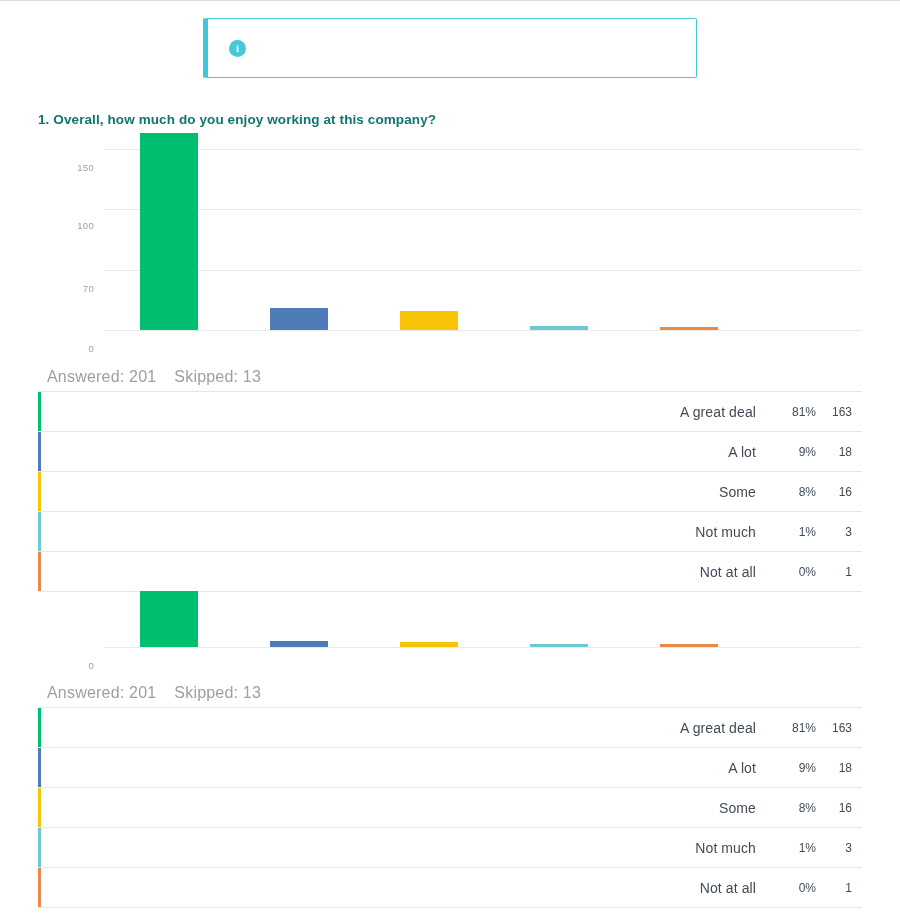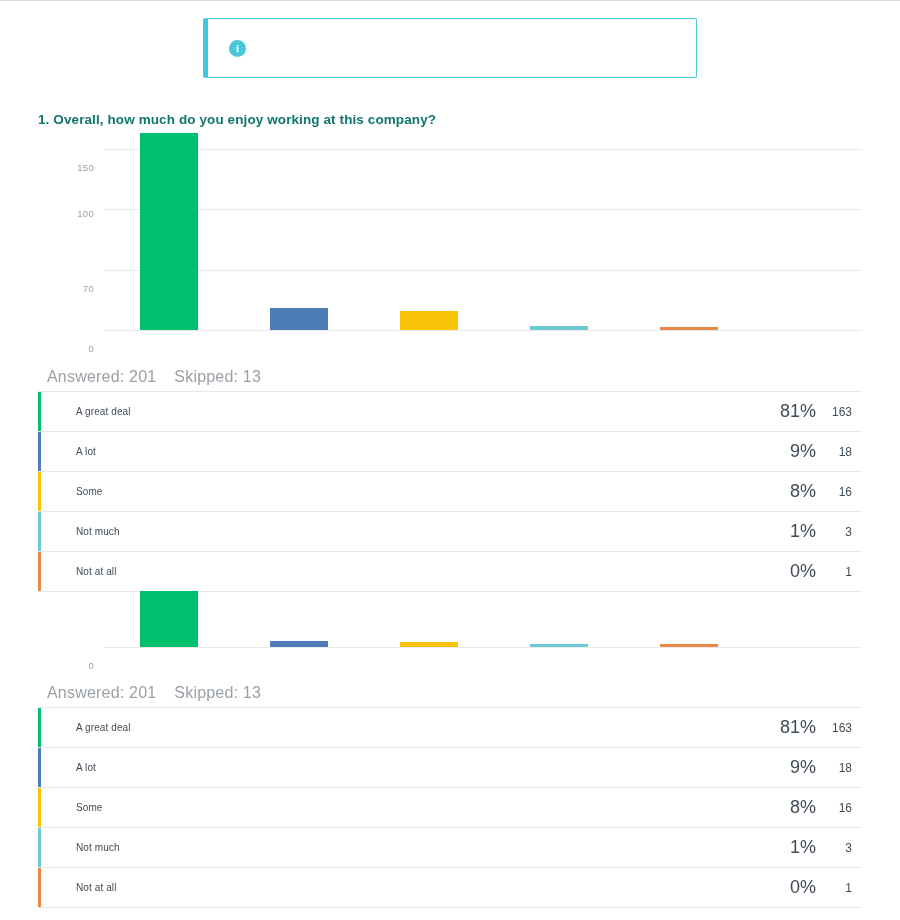--- a/index.html
+++ b/index.html
@@ -127,30 +127,31 @@
     display: flex;
     align-items: center;
   }
   .row-stripe {
     position: absolute;
     left: 0; top: 0;
     width: 3px;
     height: 39px;
   }
   .row-label {
-    margin-left: 38px;
-    font-size: 10px;
+    margin-left: 14px;
+    font-size: 14px;
     color: #414b55;
     flex: 1;
     letter-spacing: .1px;
+    text-align: right;
   }
   .row-pct {
     width: 60px;
     text-align: right;
-    font-size: 18px;
+    font-size: 12px;
     color: #414b55;
   }
   .row-count {
     width: 36px;
     text-align: right;
     font-size: 12px;
     color: #414b55;
     margin-right: 10px;
   }
 </style>
@@ -165,21 +166,21 @@
 
 <div class="question-title">1. Overall, how much do you enjoy working at this company?</div>
 
 <div class="chart" id="chart1" style="top:125px;">
   <div class="plot" id="plot1" style="height:205px;">
       <div class="gridline" style="top: 205px;"></div>
       <div class="axis-label" style="top: 205px;">0</div>
       <div class="gridline" style="top: 144.706px;"></div>
       <div class="axis-label" style="top: 144.706px;">70</div>
       <div class="gridline" style="top: 84.4118px;"></div>
-      <div class="axis-label" style="top: 70px;">100</div>
+      <div class="axis-label" style="top: 82px;">100</div>
       <div class="gridline" style="top: 24.1176px;"></div>
       <div class="axis-label" style="top: 24.1176px;">150</div>
       <div class="bar" title="A great deal: 163" style="left: 102px; height: 196.559px; background: rgb(0, 191, 111);"></div>
       <div class="bar" title="A lot: 18" style="left: 232px; height: 21.7059px; background: rgb(77, 124, 184);"></div>
       <div class="bar" title="Some: 16" style="left: 362px; height: 19.2941px; background: rgb(247, 196, 8);"></div>
       <div class="bar" title="Not much: 3" style="left: 492px; height: 3.61765px; background: rgb(109, 200, 210);"></div>
       <div class="bar" title="Not at all: 1" style="left: 622px; height: 3px; background: rgb(232, 137, 74);"></div>
     </div>
   <div class="chart-footer" style="top:243px;">
     <span>Answered: 201</span><span>Skipped: 13</span>

